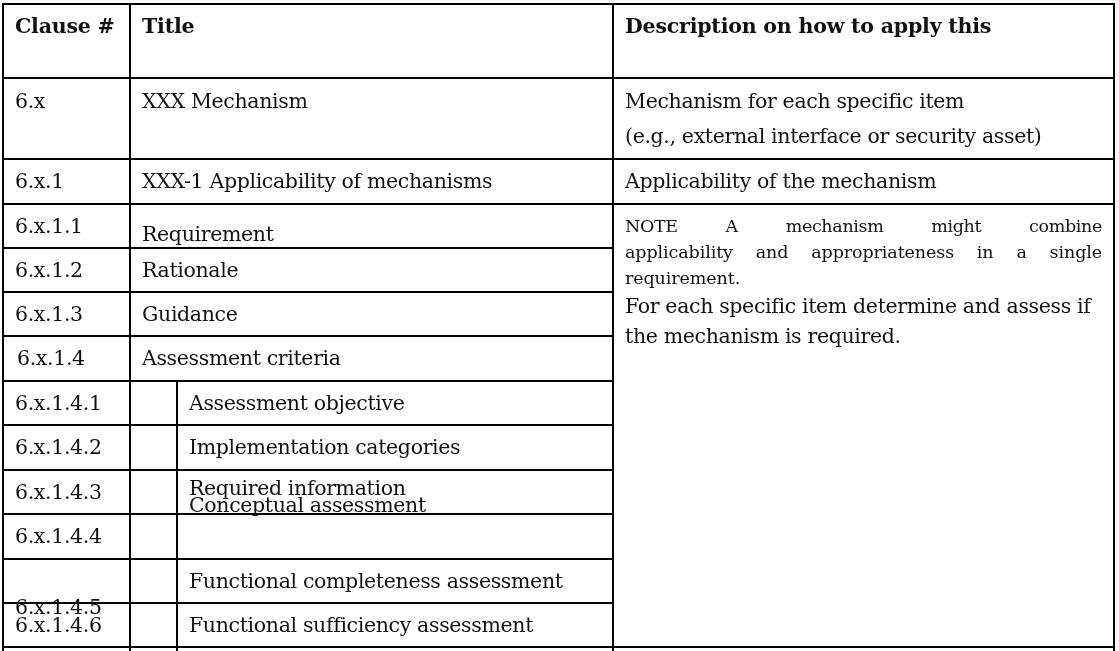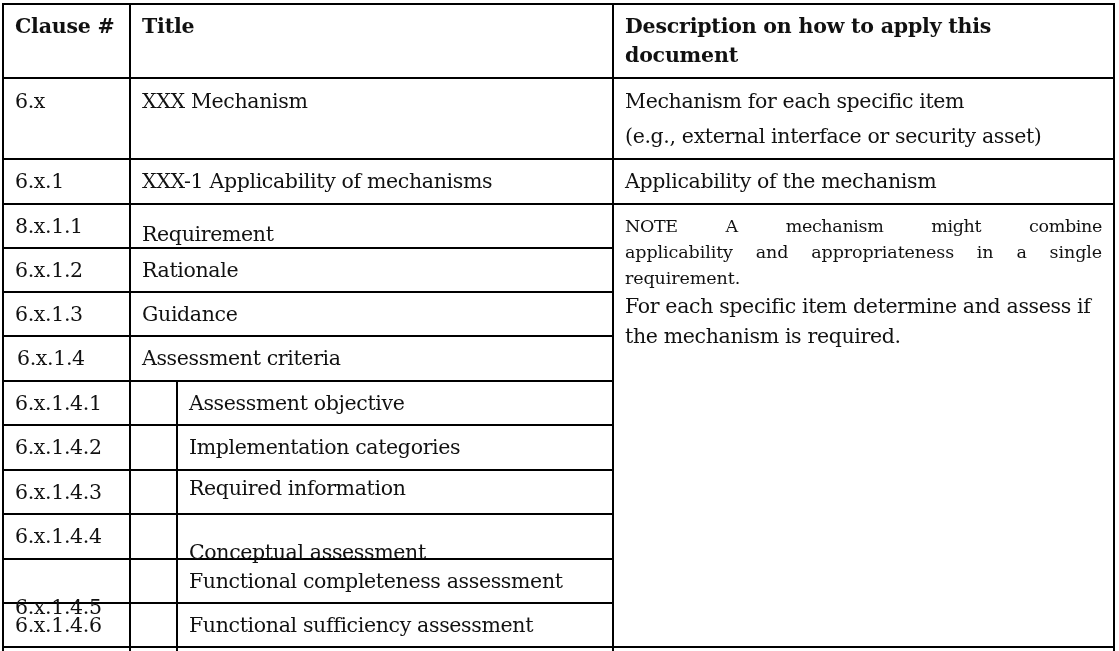--- a/index.html
+++ b/index.html
@@ -82,35 +82,34 @@
   <div class="line-v" style="left:0;top:0;height:648px;"></div>
   <div class="line-v" style="left:127px;top:0;height:648px;"></div>
   <div class="line-v" style="left:174px;top:377px;height:271px;"></div>
   <div class="line-v" style="left:610px;top:0;height:648px;"></div>
   <div class="line-v" style="left:1111px;top:0;height:648px;"></div>
 
   <div class="cell hdr" style="left:13px;top:9px;">Clause #</div>
   <div class="cell hdr" style="left:140px;top:9px;">Title</div>
   <div class="cell hdr" style="left:623px;top:9px;">
     <div>Description on how to apply this</div>
-    <div>document</div>
   </div>
 
   <div class="cell" style="left:13px;top:83px;">6.x</div>
   <div class="cell" style="left:140px;top:83px;">XXX Mechanism</div>
   <div class="cell" style="left:623px;top:83px;line-height:36px;">
     <div style="line-height:30px;">Mechanism for each specific item</div>
     <div style="line-height:40px;">(e.g., external interface or security asset)</div>
   </div>
 
   <div class="cell" style="left:13px;top:163px;">6.x.1</div>
   <div class="cell" style="left:140px;top:163px;">XXX-1 Applicability of mechanisms</div>
   <div class="cell" style="left:623px;top:163px;">Applicability of the mechanism</div>
 
-  <div class="cell" style="left:13px;top:208px;">8.x.1.1</div>
+  <div class="cell" style="left:13px;top:208px;">6.x.1.1</div>
   <div class="cell" style="left:140px;top:216px;">Requirement</div>
 
   <div class="cell" style="left:13px;top:252px;">6.x.1.2</div>
   <div class="cell" style="left:140px;top:252px;">Rationale</div>
 
   <div class="cell" style="left:13px;top:296px;">6.x.1.3</div>
   <div class="cell" style="left:140px;top:296px;">Guidance</div>
 
   <div class="cell" style="left:15px;top:340px;">6.x.1.4</div>
   <div class="cell" style="left:140px;top:340px;">Assessment criteria</div>
@@ -132,21 +131,21 @@
   <div class="cell" style="left:13px;top:385px;">6.x.1.4.1</div>
   <div class="cell" style="left:187px;top:385px;">Assessment objective</div>
 
   <div class="cell" style="left:13px;top:429px;">6.x.1.4.2</div>
   <div class="cell" style="left:187px;top:429px;">Implementation categories</div>
 
   <div class="cell" style="left:13px;top:474px;">6.x.1.4.3</div>
   <div class="cell" style="left:187px;top:470px;">Required information</div>
 
   <div class="cell" style="left:13px;top:518px;">6.x.1.4.4</div>
-  <div class="cell" style="left:187px;top:534px;">Conceptual assessment</div>
+  <div class="cell" style="left:187px;top:487px;">Conceptual assessment</div>
 
   <div class="cell" style="left:13px;top:589px;">6.x.1.4.5</div>
   <div class="cell" style="left:187px;top:563px;">Functional completeness assessment</div>
 
   <div class="cell" style="left:13px;top:607px;">6.x.1.4.6</div>
   <div class="cell" style="left:187px;top:607px;">Functional sufficiency assessment</div>
 
 </div>
 
 </body></html>

